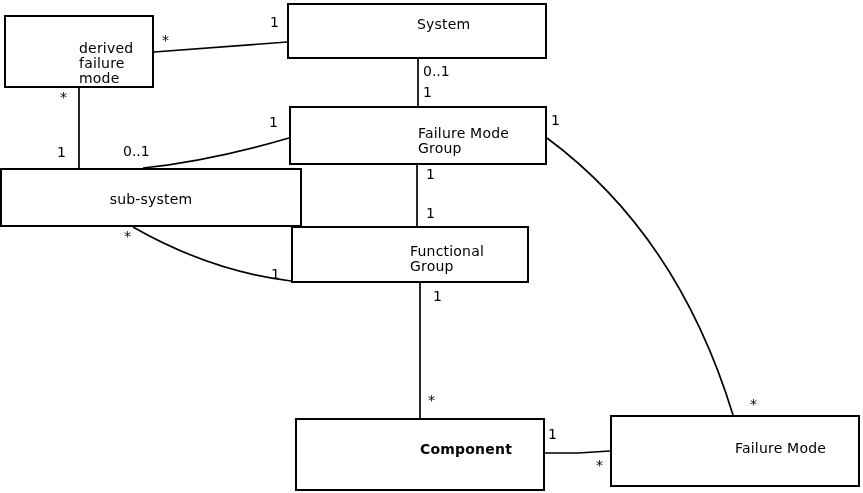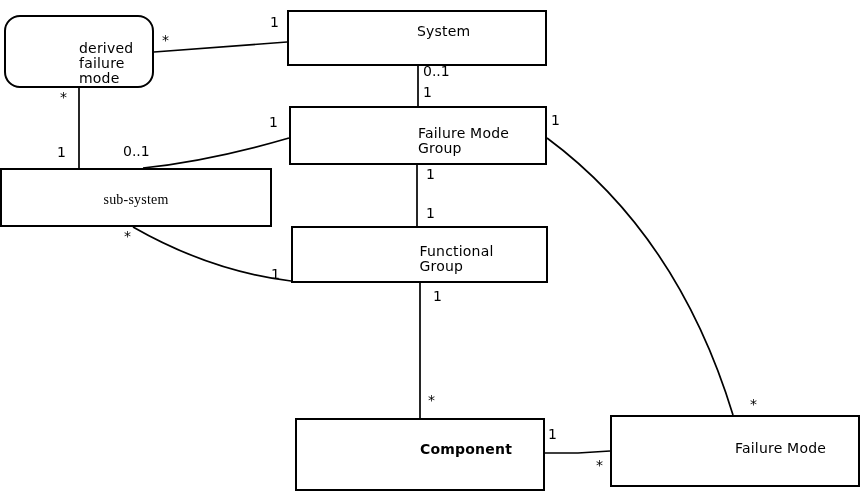--- a/index.html
+++ b/index.html
@@ -45,40 +45,40 @@
     <path d="M79,88 L79,168"></path>
     <path d="M418,59 L418,106"></path>
     <path d="M289,138 Q210,161 143,168"></path>
     <path d="M417,165 L417,226"></path>
     <path d="M133,227 Q210,271 291,281"></path>
     <path d="M420,283 L420,418"></path>
     <path d="M547,138 Q678,235 733,415"></path>
     <path d="M545,453 L578,453 L610,451"></path>
   </svg>
 
-  <div class="box" style="left:4px; top:15px; width:150px; height:73px;border-radius:16px;">
+  <div class="box" style="left:4px; top:15px; width:150px; height:73px;">
     <span class="lbl" style="top:24px;">derived
 failure
 mode</span>
   </div>
 
-  <div class="box" style="left:287px; top:3px; width:260px; height:56px;margin-top:7px;">
+  <div class="box" style="left:287px; top:3px; width:260px; height:56px;">
     <span class="lbl" style="top:12px;">System</span>
   </div>
 
   <div class="box" style="left:289px; top:106px; width:258px; height:59px;">
     <span class="lbl" style="top:18px;">Failure Mode
 Group</span>
   </div>
 
-  <div class="box" style="left:0px; top:168px; width:272px; height:59px;font-family:Liberation Serif, serif;">
+  <div class="box" style="left:0px; top:168px; width:302px; height:59px;">
     <span class="lbl center" style="top:22px;">sub-system</span>
   </div>
 
-  <div class="box" style="left:291px; top:226px; width:257px; height:57px;">
+  <div class="box" style="left:291px; top:226px; width:238px; height:57px;">
     <span class="lbl" style="top:16px;">Functional
 Group</span>
   </div>
 
   <div class="box" style="left:295px; top:418px; width:250px; height:73px;font-weight:bold;">
     <span class="lbl" style="top:22px;">Component</span>
   </div>
 
   <div class="box" style="left:610px; top:415px; width:250px; height:72px;">
     <span class="lbl" style="top:24px;">Failure Mode</span>

